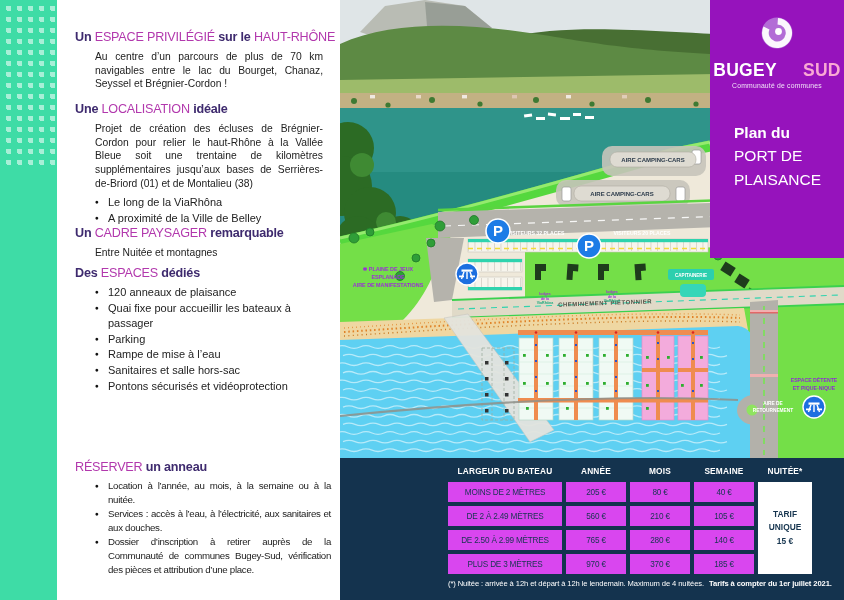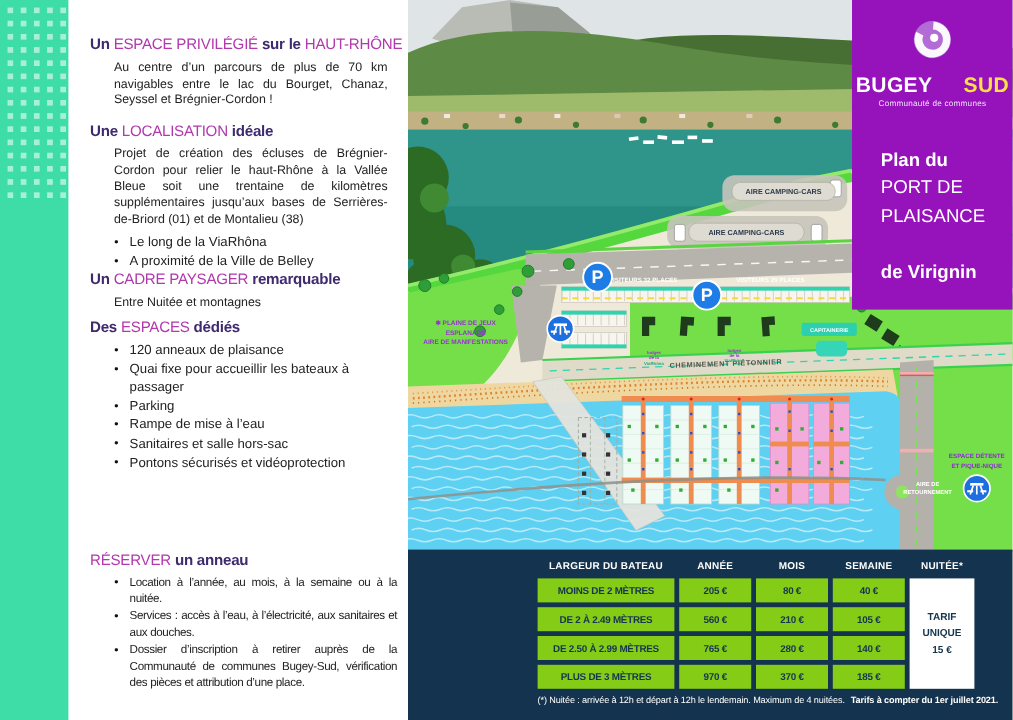--- a/index.html
+++ b/index.html
@@ -19,35 +19,35 @@
           text-align:justify;}
   ul.blts{list-style:none;margin:5px 0 0 20px;padding:0;width:236px;}
   ul.blts li{position:relative;padding-left:13px;font-size:11px;line-height:1.42;color:#222;}
   ul.blts li::before{content:"●";position:absolute;left:0;top:2px;font-size:6.5px;color:#111;}
   ul.blts.just li{text-align:justify;}
   ul.blts.small li{font-size:9.7px;letter-spacing:-.3px;line-height:1.45;}
   
   .sidebar{position:absolute;left:710px;top:0;width:134px;height:258px;background:#9613bc;color:#fff;}
   .logo-wrap{text-align:center;padding-top:12px;}
   .brand{text-align:center;font-size:17.5px;font-weight:bold;letter-spacing:.3px;margin-top:2px;}
-  .brand .sud{color:#fde047;margin-left:26px;}
+  .brand .sud{color:#f9a8d4;margin-left:26px;}
   .tagline{text-align:center;font-size:6.8px;color:#f1e2f8;letter-spacing:.2px;margin-top:1px;}
   .plan-title{margin:32px 0 0 24px;font-size:15.5px;line-height:1.5;}
   .plan-title .b{font-weight:bold;margin-top:24px;}
   
   .mapwrap{position:absolute;left:340px;top:0;width:504px;height:460px;}
   svg text{font-family:"Liberation Sans",sans-serif;}
   
   .band{position:absolute;left:340px;top:458px;width:504px;height:142px;background:#14334e;}
   .tbl{position:absolute;left:108px;top:5px;display:grid;
        grid-template-columns:114px 60px 60px 60px 54px;
        grid-template-rows:15px 20px 20px 20px 20px;gap:4px;}
   .thc{color:#fff;font-size:8.3px;font-weight:bold;display:flex;align-items:center;
        justify-content:center;letter-spacing:.2px;white-space:nowrap;}
-  .tc{background:#84cc16;color:#16354f;font-size:8.2px;font-weight:bold;display:flex;
+  .tc{background:#d946ef;color:#16354f;font-size:8.2px;font-weight:normal;display:flex;
       align-items:center;justify-content:center;white-space:nowrap;letter-spacing:-.2px;}
   .tc-nuit{grid-column:5;grid-row:2/6;background:#fff;color:#16354f;font-size:8.4px;
       font-weight:bold;display:flex;flex-direction:column;align-items:center;
       justify-content:center;line-height:1.6;}
   .footnote{position:absolute;left:108px;bottom:12px;font-size:7.6px;color:#fff;
       white-space:nowrap;letter-spacing:-.1px;}
   .footnote b{margin-left:5px;}
 </style>
 </head>
 <body>
@@ -431,21 +431,20 @@
         <path d="M1,-15 A15,15 0 1,1 -13.5,-6.5 L-7.5,-3.5 A8.5,8.5 0 1,0 0.5,-8.5 Z" fill="#ffffff" opacity=".95"></path>
         <circle cx="1.5" cy="-1.5" r="3.4" fill="#ffffff"></circle>
       </svg>
     </div>
     <div class="brand"><span>BUGEY</span><span class="sud">SUD</span></div>
     <div class="tagline">Communauté de communes</div>
     <div class="plan-title">
       <div class="b">Plan du</div>
       <div>PORT DE</div>
       <div>PLAISANCE</div>
-      <div class="b">de Virignin</div>
     </div>
   </div>
 
   <div class="band">
     <div class="tbl">
       <div class="thc">LARGEUR DU BATEAU</div>
       <div class="thc">ANNÉE</div>
       <div class="thc">MOIS</div>
       <div class="thc">SEMAINE</div>
       <div class="thc">NUITÉE*</div>

